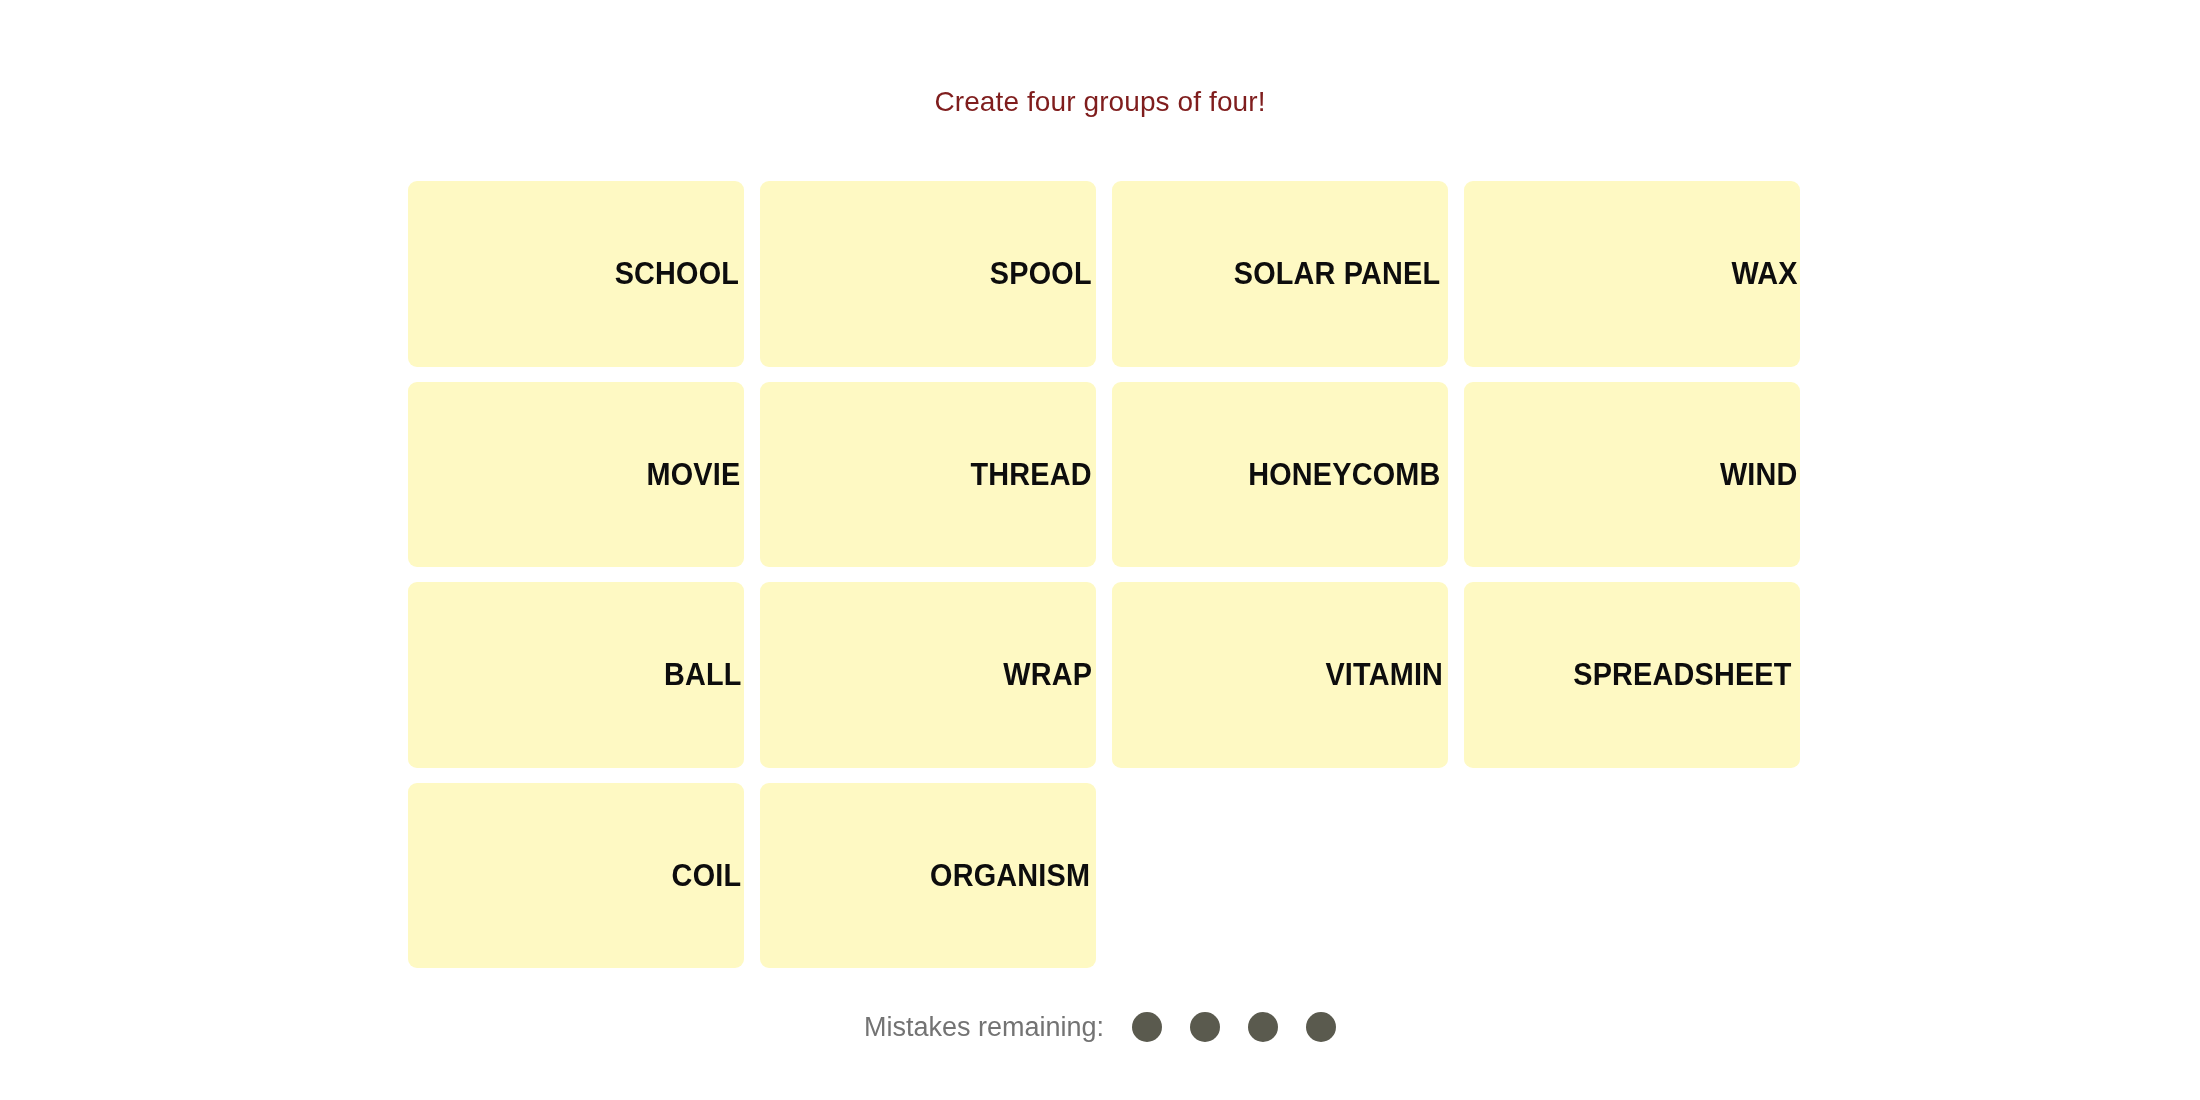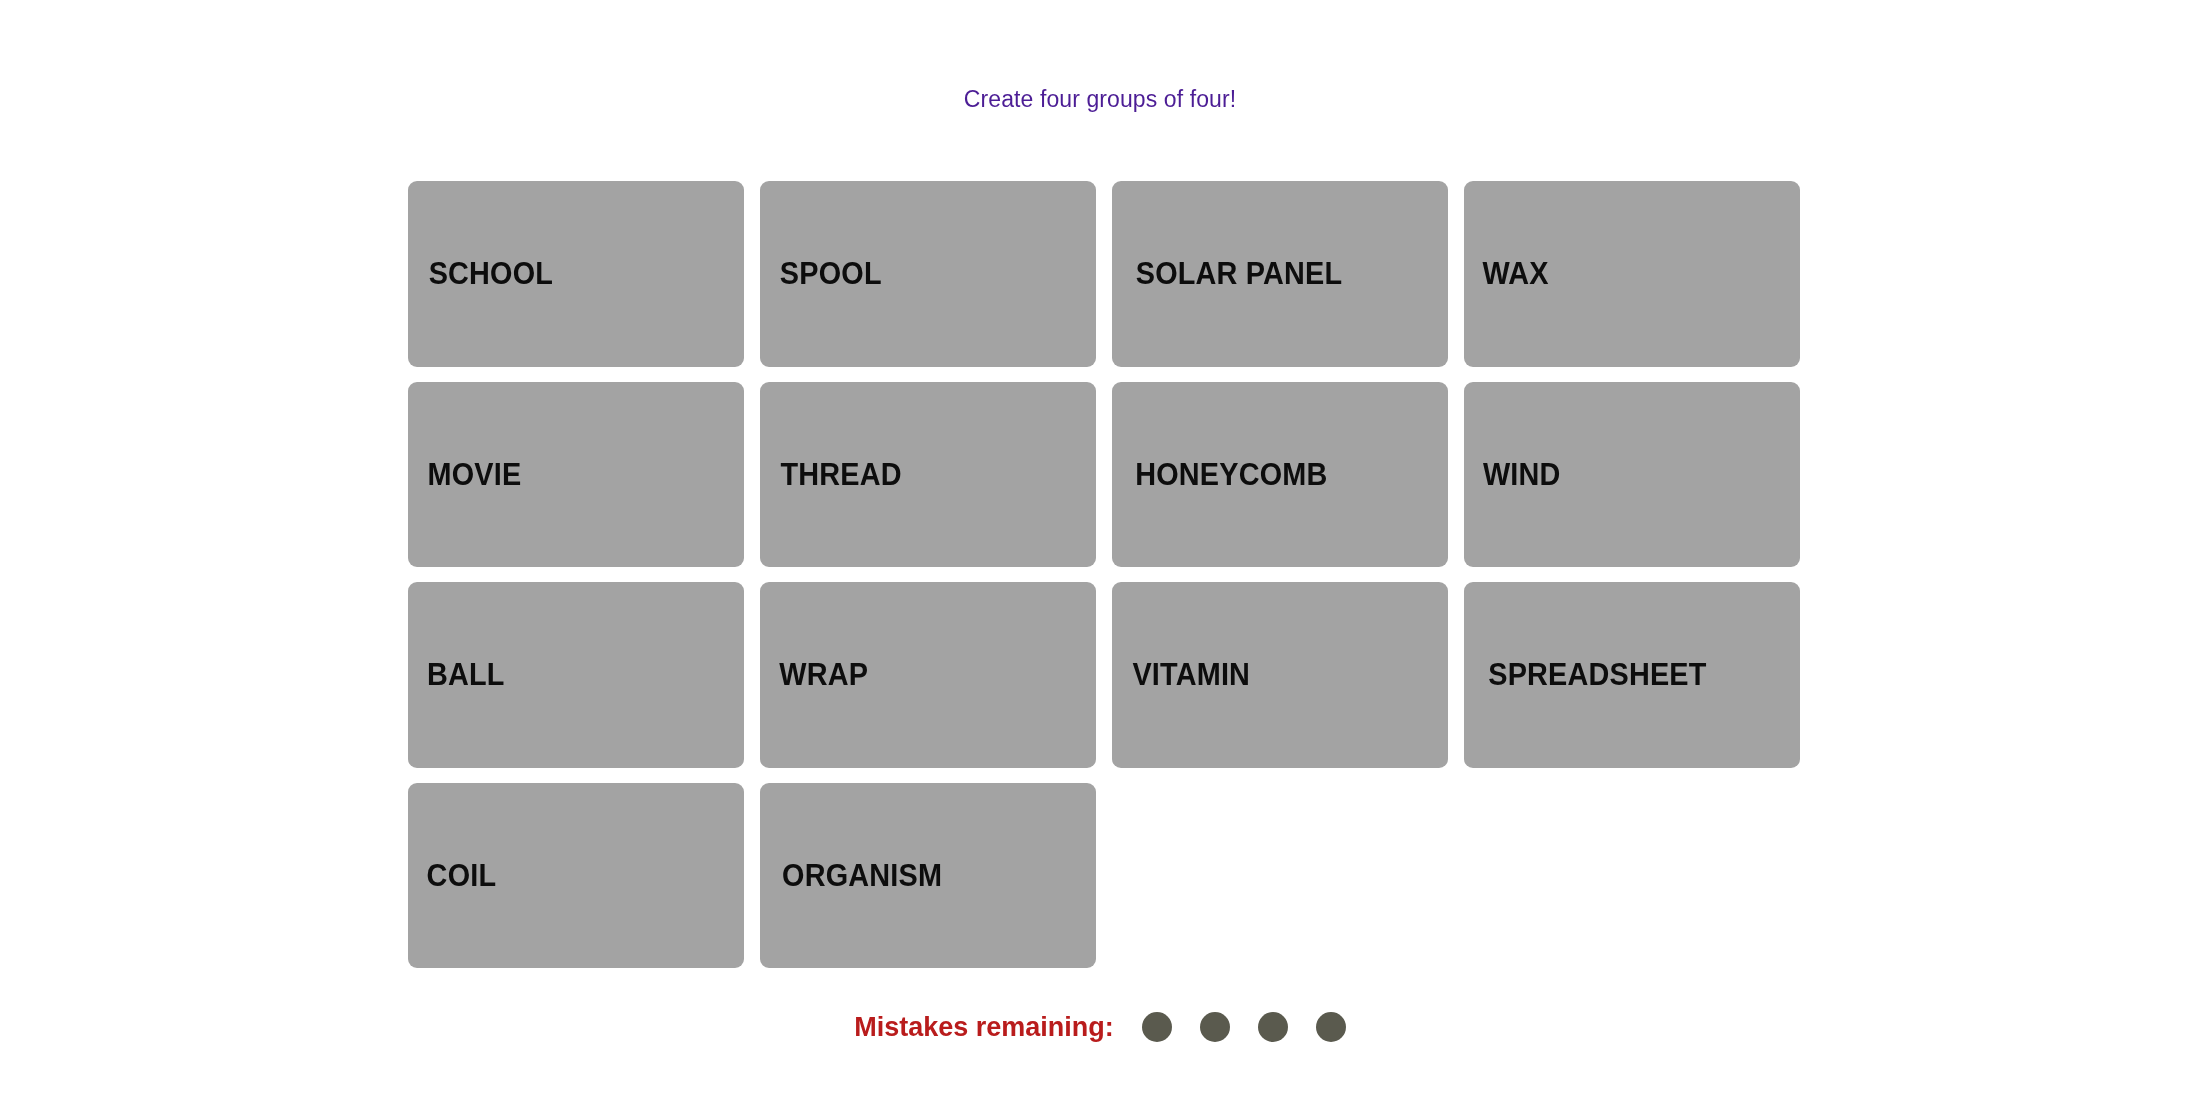--- a/index.html
+++ b/index.html
@@ -26,50 +26,50 @@
   .game-header {
     position: absolute;
     left: 0;
     top: 88px;
     width: 2200px;
     text-align: center;
   }
   .game-header-text {
     display: inline-block;
     font-family: "Liberation Sans", sans-serif;
-    font-size: 23px;
+    font-size: 28px;
     font-weight: 400;
-    color: #4c1d95;
+    color: #7f1d1d;
     letter-spacing: 0.1px;
     line-height: 1;
   }
 
   
   .board {
     position: absolute;
     left: 408px;
     top: 181px;
     width: 1392px;
     height: 787px;
     display: grid;
     grid-template-columns: repeat(4, 1fr);
     grid-template-rows: repeat(4, 1fr);
     column-gap: 16px;
     row-gap: 15px;
   }
 
   .tile {
-    background: #a3a3a3;
+    background: #fef9c3;
     border-radius: 9px;
     border: 0;
-    padding: 16px;
+    padding: 0;
     margin: 0;
     display: flex;
     align-items: center;
-    justify-content: flex-start;
+    justify-content: flex-end;
     cursor: pointer;
     overflow: hidden;
   }
 
   .tile-label {
     font-family: "Liberation Sans", sans-serif;
     font-size: 31px;
     font-weight: 700;
     color: #0d0d0d;
     letter-spacing: 0.2px;
@@ -87,22 +87,22 @@
     left: 0;
     top: 1012px;
     width: 2200px;
     display: flex;
     align-items: center;
     justify-content: center;
   }
   .mistakes-label {
     font-family: "Liberation Sans", sans-serif;
     font-size: 27px;
-    font-weight: 700;
-    color: #b91c1c;
+    font-weight: 400;
+    color: #737373;
     line-height: 1;
     margin-right: 28px;
     white-space: nowrap;
   }
   .mistakes-dots {
     display: flex;
     align-items: center;
   }
   .mistake-dot {
     width: 30px;

